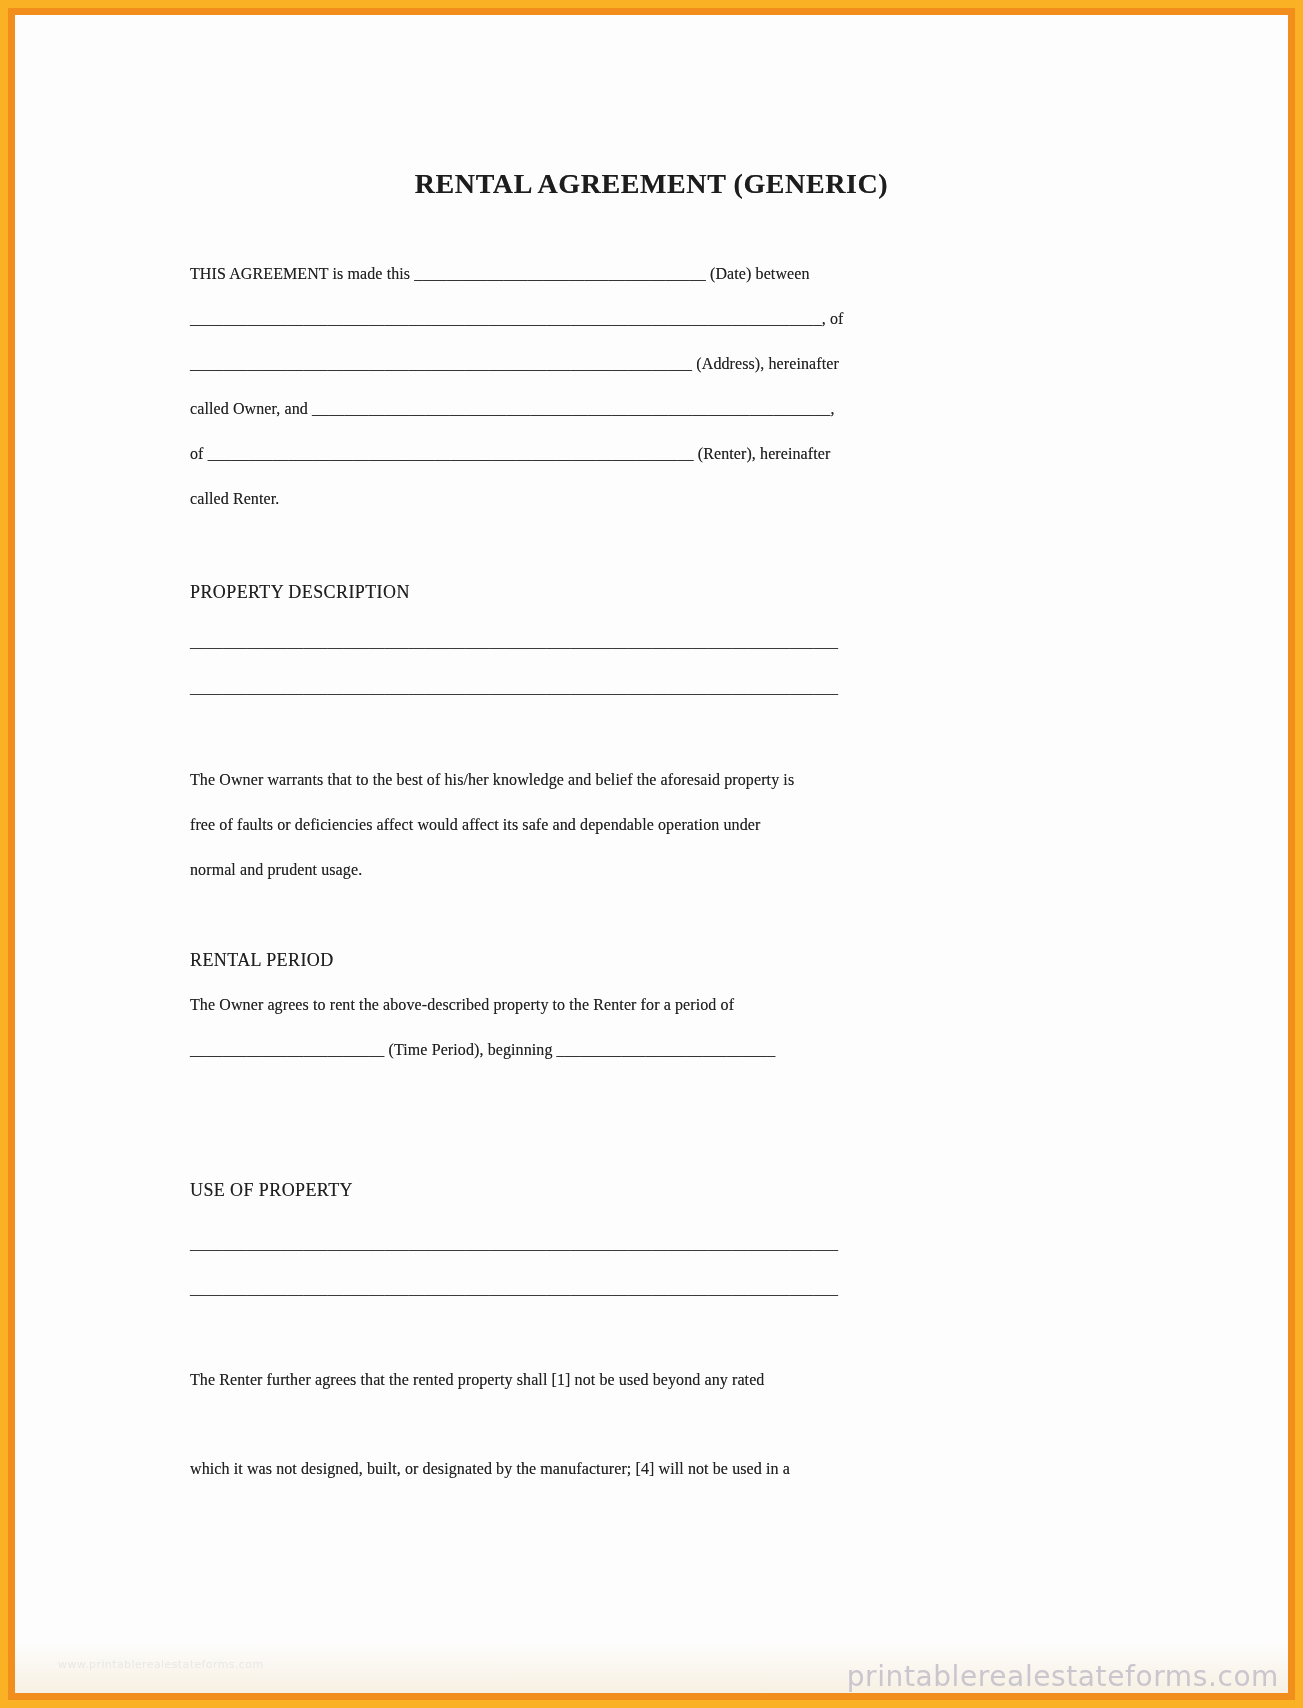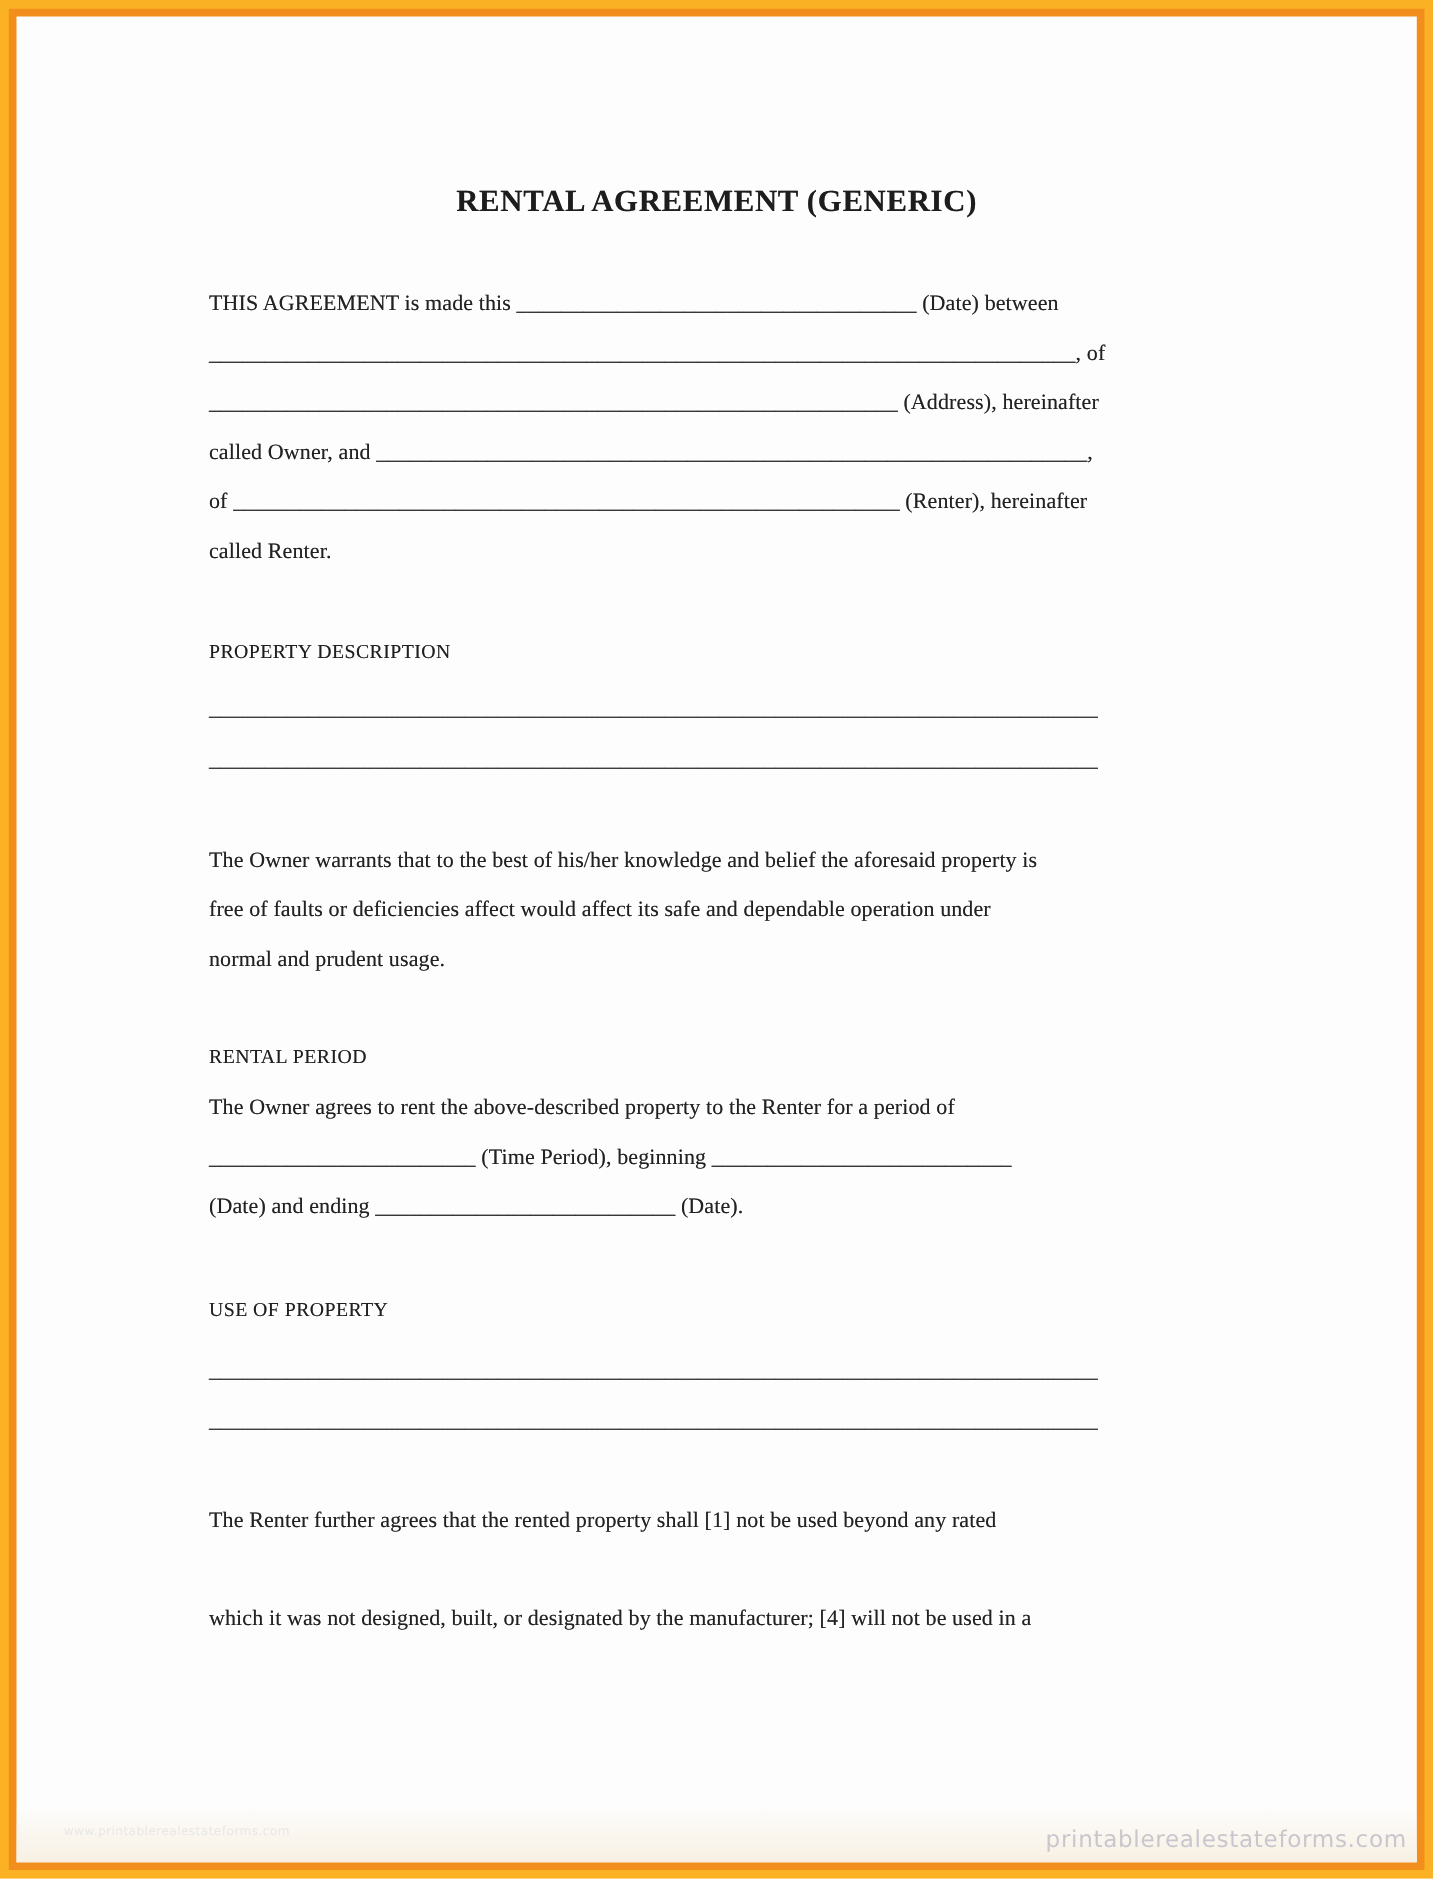--- a/index.html
+++ b/index.html
@@ -14,31 +14,31 @@
   .page-tint{position:absolute;left:0;right:0;bottom:0;height:52px;
     background:linear-gradient(180deg,rgba(248,241,228,0) 0%,rgba(247,239,224,0.9) 100%);}
   .content{position:absolute;inset:0;z-index:2;}
   .doc-title{
     position:absolute;left:0;right:0;top:168px;text-align:center;
     font-size:28px;font-weight:bold;letter-spacing:0.6px;color:#1d1d1d;
     text-shadow:0 0 0.6px rgba(20,20,20,0.55);
   }
   .line{
     position:absolute;left:190px;white-space:nowrap;
-    font-size:20px;color:#222;letter-spacing:0.1px;
+    font-size:16px;color:#222;letter-spacing:0.1px;
     text-shadow:0 0 0.6px rgba(20,20,20,0.5);
   }
   .heading{
     font-size:18px;letter-spacing:0.4px;color:#1f1f1f;
   }
   .blank{color:#2a2a2a;}
   .wm-right{
     position:absolute;top:1660px;right:24px;
     font-family:"DejaVu Sans","Liberation Sans",sans-serif;
-    font-size:21px;color:#c9c6ce;letter-spacing:0.6px;white-space:nowrap;
+    font-size:28px;color:#c9c6ce;letter-spacing:0.6px;white-space:nowrap;
   }
   .wm-left{
     position:absolute;top:1658px;left:58px;
     font-family:"DejaVu Sans","Liberation Sans",sans-serif;
     font-size:11px;color:#e9e7e4;letter-spacing:0.4px;white-space:nowrap;
   }
 </style>
 </head>
 <body>
 
@@ -63,21 +63,20 @@
   <div class="line blank" style="top:633px">________________________________________________________________________________</div>
   <div class="line blank" style="top:679px">________________________________________________________________________________</div>
 
   <div class="line" style="top:771px">The Owner warrants that to the best of his/her knowledge and belief the aforesaid property is</div>
   <div class="line" style="top:816px">free of faults or deficiencies affect would affect its safe and dependable operation under</div>
   <div class="line" style="top:861px">normal and prudent usage.</div>
 
   <div class="line heading" style="top:950px">RENTAL PERIOD</div>
   <div class="line" style="top:996px">The Owner agrees to rent the above-described property to the Renter for a period of</div>
   <div class="line" style="top:1041px">________________________ (Time Period), beginning ___________________________</div>
-  <div class="line" style="top:1086px">(Date) and ending ___________________________ (Date).</div>
 
   <div class="line heading" style="top:1180px">USE OF PROPERTY</div>
   <div class="line blank" style="top:1235px">________________________________________________________________________________</div>
   <div class="line blank" style="top:1280px">________________________________________________________________________________</div>
 
   <div class="line" style="top:1371px">The Renter further agrees that the rented property shall [1] not be used beyond any rated</div>
   <div class="line" style="top:1460px">which it was not designed, built, or designated by the manufacturer; [4] will not be used in a</div>
 
   <div class="wm-left">www.printablerealestateforms.com</div>
   <div class="wm-right">printablerealestateforms.com</div>

